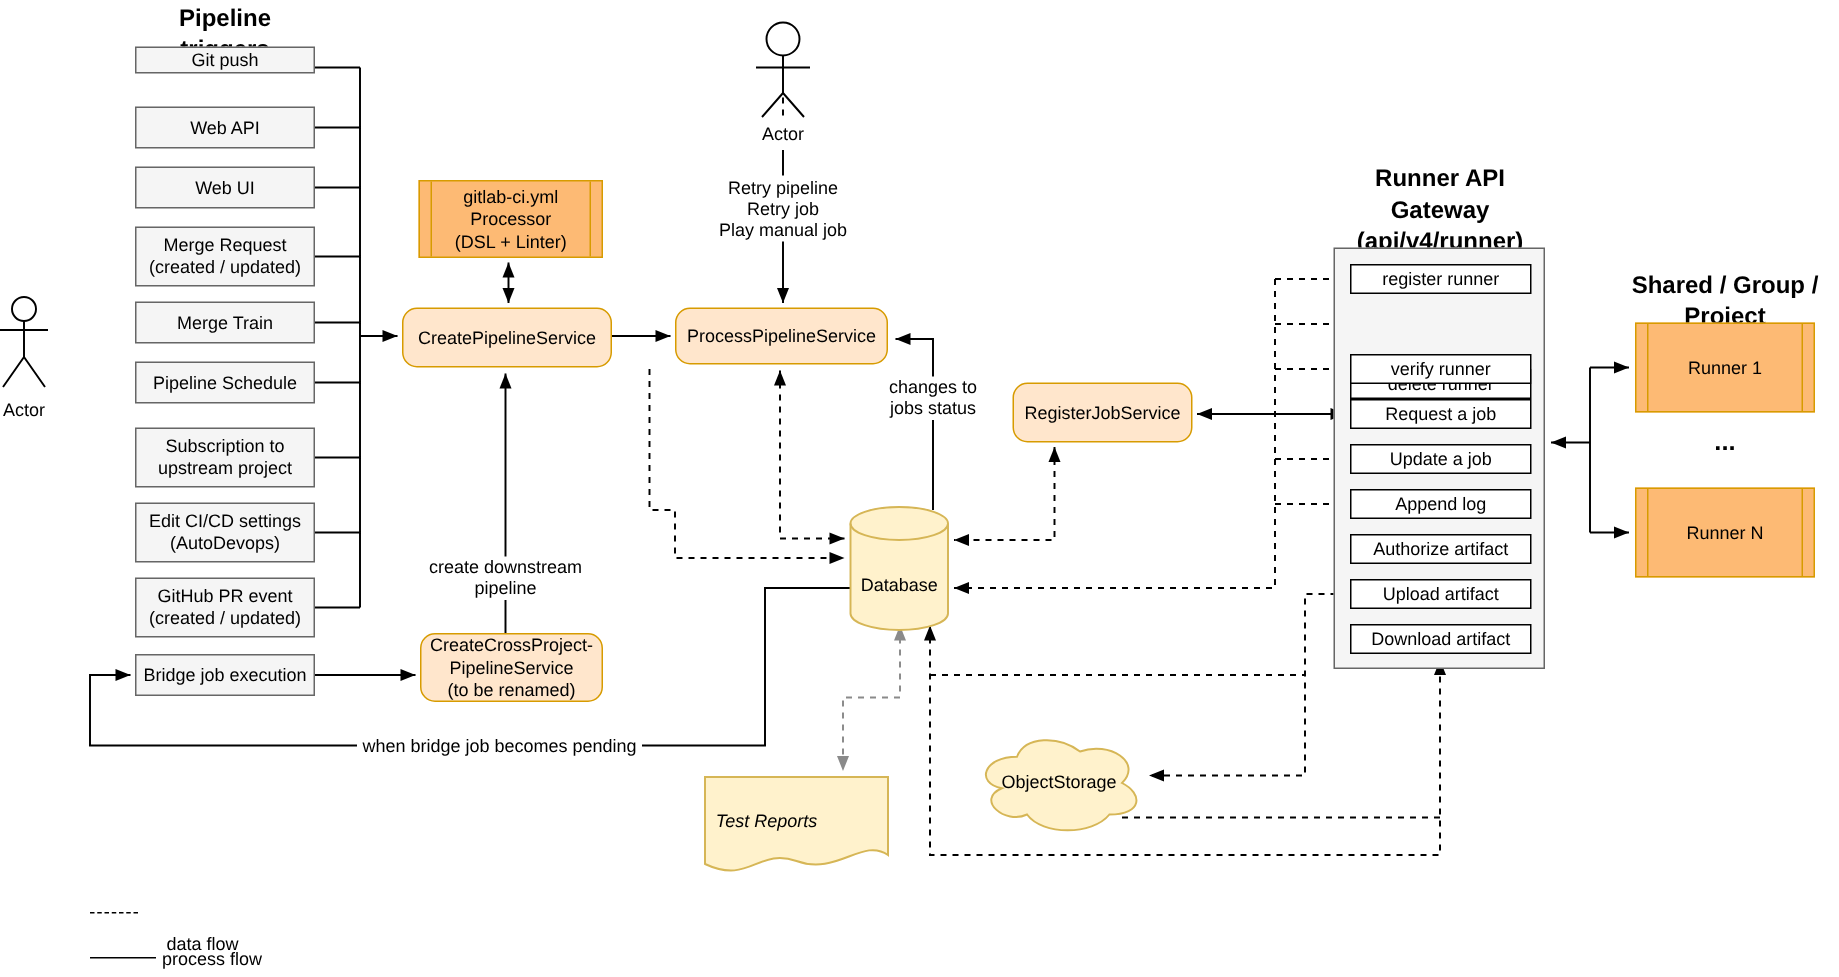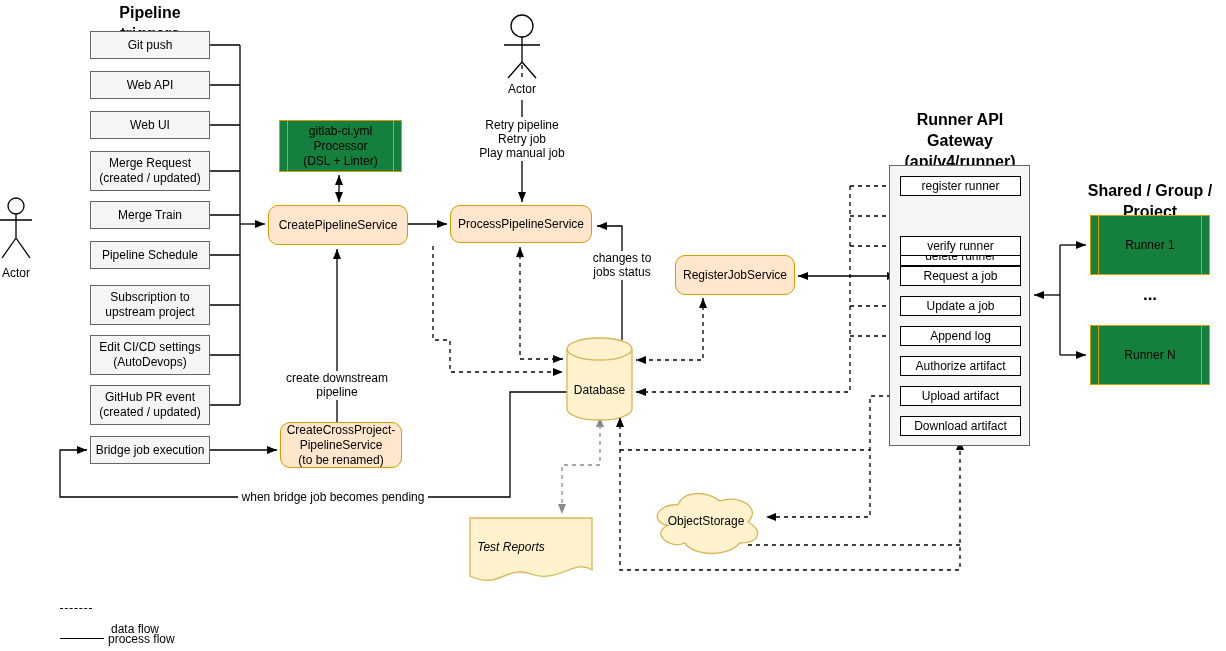--- a/index.html
+++ b/index.html
@@ -4,21 +4,21 @@
 <style>
   html,body{margin:0;padding:0;background:#fff;}
   #canvas{position:relative;width:1226px;height:651px;background:#fff;overflow:hidden;
           font-family:"Liberation Sans", sans-serif;color:#000;}
   #wires{position:absolute;left:0;top:0;z-index:1;}
   .abs{position:absolute;box-sizing:border-box;z-index:2;}
   .cbox{display:flex;align-items:center;justify-content:center;text-align:center;
         font-size:12px;line-height:1.25;white-space:pre-line;}
   .trig{background:#F5F5F5;border:1px solid #666666;}
   .svc{background:#FFE6CC;border:1px solid #D79B00;border-radius:10px;}
-  .procshape{background:#15803d;border:1px solid #D79B00;position:absolute;}
+  .procshape{background:#fdba74;border:1px solid #D79B00;position:absolute;}
   .procshape::before,.procshape::after{content:"";position:absolute;top:0;bottom:0;width:0;
         border-left:1px solid #D79B00;}
   .procshape::before{left:7px;}
   .procshape::after{right:7px;}
   .hdr{font-weight:bold;font-size:16px;text-align:center;white-space:pre-line;line-height:1.3;}
   .lbl{font-size:12px;text-align:center;white-space:pre-line;line-height:1.2;}
   .online{background:#fff;padding:0 2px;}
   .gwcontainer{background:#F5F5F5;border:1px solid #666666;}
   .gwbox{background:#fff;border:1px solid #000;}
   .legline{height:0;}
@@ -94,21 +94,21 @@
     </g>
 
     <g stroke="#000" stroke-width="1.3" fill="#fff">
       <circle cx="522" cy="26" r="11"></circle>
       <path d="M522,37 V62 M504,45 H540 M522,62 L508,78 M522,62 L536,78" fill="none"></path>
     </g>
   </svg>
 
   <div class="abs hdr" style="left:90px;top:3px;width:120px;">Pipeline triggers</div>
 
-  <div class="abs cbox trig" style="left:90px;top:31px;width:120px;height:28px;">Git push</div>
+  <div class="abs cbox trig" style="left:90px;top:31px;width:120px;height:18px;">Git push</div>
   <div class="abs cbox trig" style="left:90px;top:71px;width:120px;height:28px;">Web API</div>
   <div class="abs cbox trig" style="left:90px;top:111px;width:120px;height:28px;">Web UI</div>
   <div class="abs cbox trig" style="left:90px;top:151px;width:120px;height:40px;">Merge Request
 (created / updated)</div>
   <div class="abs cbox trig" style="left:90px;top:201px;width:120px;height:28px;">Merge Train</div>
   <div class="abs cbox trig" style="left:90px;top:241px;width:120px;height:28px;">Pipeline Schedule</div>
   <div class="abs cbox trig" style="left:90px;top:285px;width:120px;height:40px;">Subscription to
 upstream project</div>
   <div class="abs cbox trig" style="left:90px;top:335px;width:120px;height:40px;">Edit CI/CD settings
 (AutoDevops)</div>

